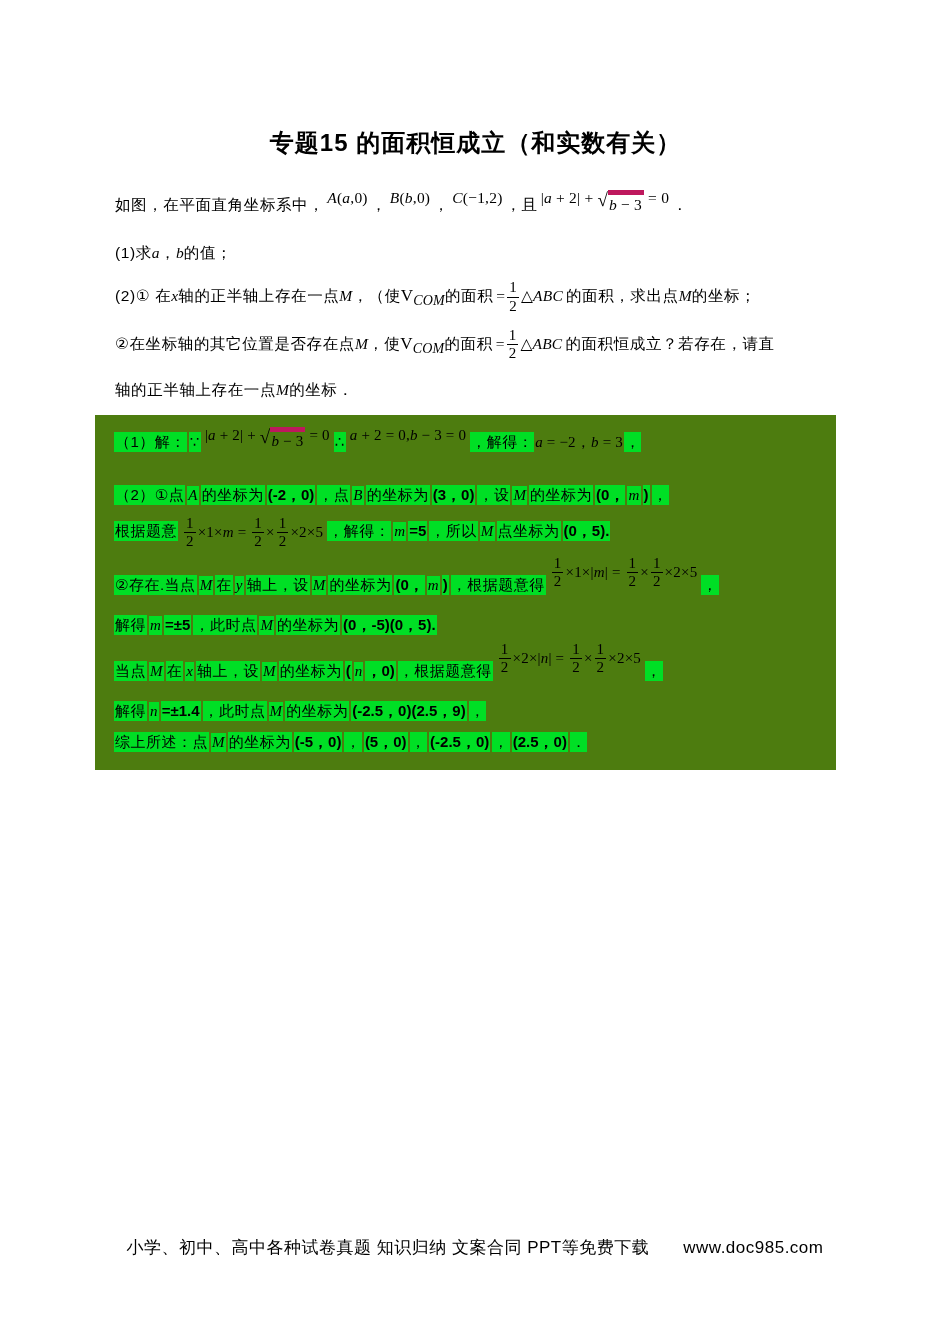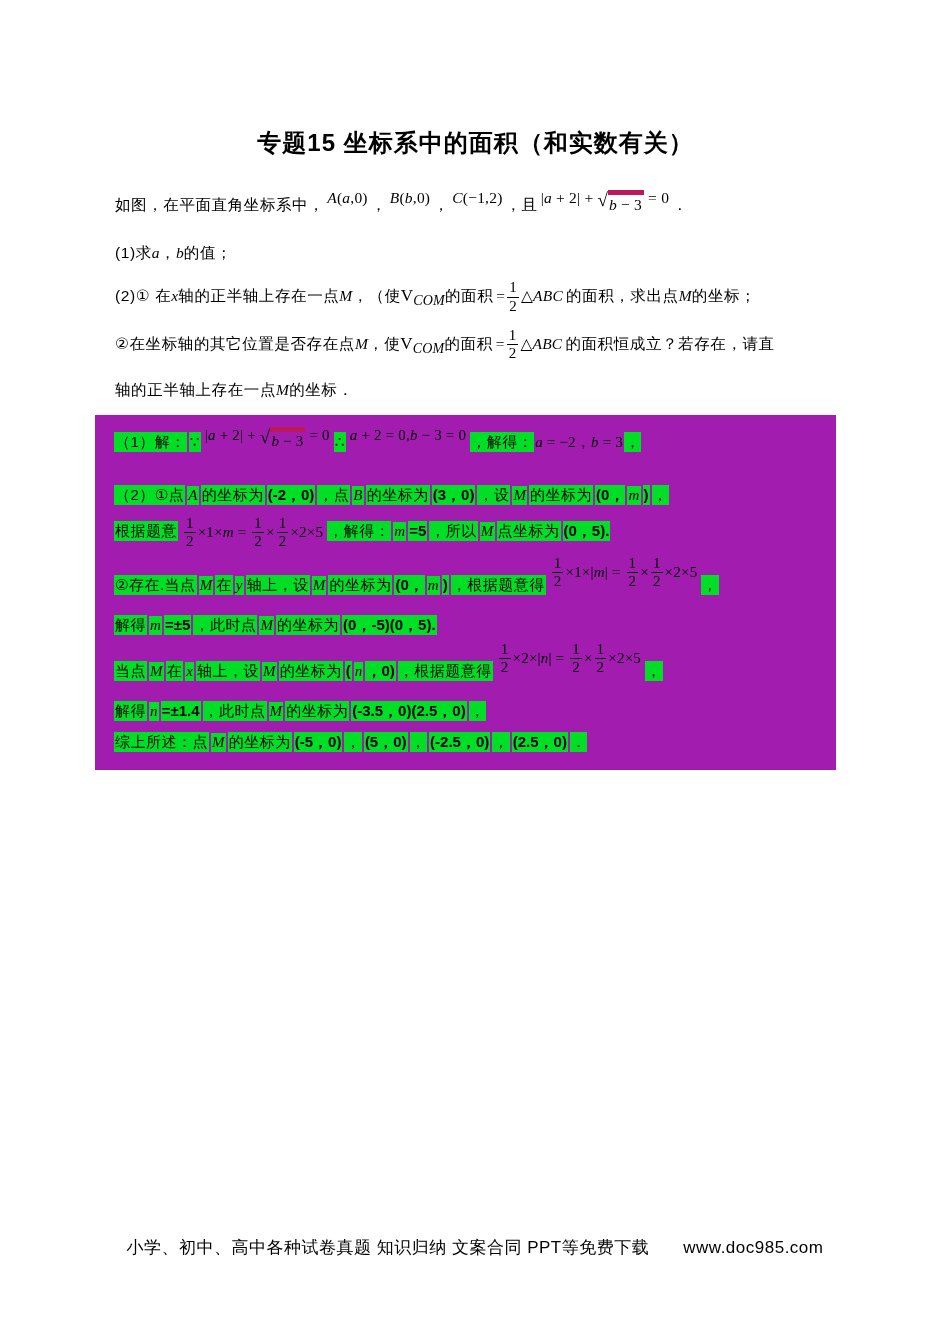--- a/index.html
+++ b/index.html
@@ -19,21 +19,21 @@
   
   .prob{font-size:15.5px;letter-spacing:0.6px;line-height:1.55;}
   .p1{margin-top:33px;}
   .p2{margin-top:20px;}
   .p3{margin-top:14px;}
   .p4{margin-top:12px;}
   .p5{margin-top:16px;}
   
   .sol-box{
     margin-top:13px;margin-left:-20px;width:741px;box-sizing:border-box;
-    background:#a21caf;padding:12px 16px 16px 18px;
+    background:#4d7c0f;padding:12px 16px 16px 18px;
   }
   .sol-line{font-size:15px;letter-spacing:0.5px;line-height:1.5;}
   .s1{margin-top:4px;}
   .s2{margin-top:26px;}
   .s3{margin-top:8px;}
   .s4{margin-top:18px;}
   .s5{margin-top:10px;}
   .s6{margin-top:18px;}
   .s7{margin-top:10px;}
   .s8{margin-top:9px;}
@@ -60,41 +60,41 @@
   .footer{
     position:absolute;left:0;top:1236px;width:950px;text-align:center;
     font-size:17px;letter-spacing:0.5px;color:#000;
   }
   .footer .site{margin-left:34px;font-family:"Liberation Sans","DejaVu Sans",sans-serif;}
 </style>
 </head>
 <body>
 
 <div class="page">
-  <div class="doc-title">专题15 坐标系中的面积（和实数有关）</div>
+  <div class="doc-title">专题15 的面积恒成立（和实数有关）</div>
 
   <div class="prob p1"><span class="seg"><span class="tk-c">如图，在平面直角坐标系中，</span></span><span class="seg up1"><span class="tk-i">A</span><span class="tk-m">(</span><span class="tk-i">a</span><span class="tk-m">,0)</span></span><span class="seg"><span class="tk-c">，</span></span><span class="seg up1"><span class="tk-i">B</span><span class="tk-m">(</span><span class="tk-i">b</span><span class="tk-m">,0)</span></span><span class="seg"><span class="tk-c">，</span></span><span class="seg up1"><span class="tk-i">C</span><span class="tk-m">(−1,2)</span></span><span class="seg"><span class="tk-c">，且</span></span><span class="seg up1"><span class="tk-m">|</span><span class="tk-i">a</span><span class="tk-m"> + 2| + </span><span class="tk-q">
           <span class="rsym">√</span>
           <span class="rad"><span class="tk-i">b</span><span class="tk-m"> − 3</span></span>
         </span><span class="tk-m"> = 0</span></span><span class="seg"><span class="tk-c">．</span></span></div>
   <div class="prob p2"><span class="seg"><span class="tk-c">(1)求</span><span class="tk-i">a</span><span class="tk-c">，</span><span class="tk-i">b</span><span class="tk-c">的值；</span></span></div>
   <div class="prob p3"><span class="seg"><span class="tk-c">(2)① 在</span><span class="tk-i">x</span><span class="tk-c">轴的正半轴上存在一点</span><span class="tk-i">M</span><span class="tk-c">，（使</span></span><span class="seg"><span class="tk-v">V</span><span class="tk-s">COM</span></span><span class="seg"><span class="tk-c">的面积</span></span><span class="seg fr"><span class="tk-m">=</span><span class="tk-f"><span class="fn">1</span><span class="fd">2</span></span><span class="tk-m">△</span><span class="tk-i">ABC</span></span><span class="seg"><span class="tk-c">的面积，求出点</span><span class="tk-i">M</span><span class="tk-c">的坐标；</span></span></div>
   <div class="prob p4"><span class="seg"><span class="tk-c">②在坐标轴的其它位置是否存在点</span><span class="tk-i">M</span><span class="tk-c">，使</span></span><span class="seg"><span class="tk-v">V</span><span class="tk-s">COM</span></span><span class="seg"><span class="tk-c">的面积</span></span><span class="seg fr"><span class="tk-m">=</span><span class="tk-f"><span class="fn">1</span><span class="fd">2</span></span><span class="tk-m">△</span><span class="tk-i">ABC</span></span><span class="seg"><span class="tk-c">的面积恒成立？若存在，请直</span></span></div>
   <div class="prob p5"><span class="seg"><span class="tk-c">轴的正半轴上存在一点</span><span class="tk-i">M</span><span class="tk-c">的坐标．</span></span></div>
 
   <div class="sol-box">
     <div class="sol-line s1"><span class="seg hl"><span class="tk-c">（1）解：</span><span class="tk-c">∵</span></span><span class="seg up1"><span class="tk-m">|</span><span class="tk-i">a</span><span class="tk-m"> + 2| + </span><span class="tk-q">
             <span class="rsym">√</span>
             <span class="rad"><span class="tk-i">b</span><span class="tk-m"> − 3</span></span>
           </span><span class="tk-m"> = 0</span></span><span class="seg hl"><span class="tk-c">∴</span></span><span class="seg up1"><span class="tk-i">a</span><span class="tk-m"> + 2 = 0,</span><span class="tk-i">b</span><span class="tk-m"> − 3 = 0</span></span><span class="seg hl"><span class="tk-c">，解得：</span></span><span class="seg"><span class="tk-i">a</span><span class="tk-m"> = −2，</span><span class="tk-i">b</span><span class="tk-m"> = 3</span></span><span class="seg hl"><span class="tk-c">，</span></span></div>
     <div class="sol-line s2"><span class="seg hl"><span class="tk-c">（2）①点</span><span class="tk-i">A</span><span class="tk-c">的坐标为</span><span class="tk-b">(-2，0)</span><span class="tk-c">，点</span><span class="tk-i">B</span><span class="tk-c">的坐标为</span><span class="tk-b">(3，0)</span><span class="tk-c">，设</span><span class="tk-i">M</span><span class="tk-c">的坐标为</span><span class="tk-b">(0，</span><span class="tk-i">m</span><span class="tk-b">)</span><span class="tk-c">，</span></span></div>
     <div class="sol-line s3"><span class="seg hl"><span class="tk-c">根据题意</span></span><span class="seg fr"><span class="tk-f"><span class="fn">1</span><span class="fd">2</span></span><span class="tk-m">×1×</span><span class="tk-i">m</span><span class="tk-m"> = </span><span class="tk-f"><span class="fn">1</span><span class="fd">2</span></span><span class="tk-m">×</span><span class="tk-f"><span class="fn">1</span><span class="fd">2</span></span><span class="tk-m">×2×5</span></span><span class="seg hl"><span class="tk-c">，解得：</span><span class="tk-i">m</span><span class="tk-b">=5</span><span class="tk-c">，所以</span><span class="tk-i">M</span><span class="tk-c">点坐标为</span><span class="tk-b">(0，5).</span></span></div>
     <div class="sol-line s4"><span class="seg hl"><span class="tk-c">②存在.当点</span><span class="tk-i">M</span><span class="tk-c">在</span><span class="tk-i">y</span><span class="tk-c">轴上，设</span><span class="tk-i">M</span><span class="tk-c">的坐标为</span><span class="tk-b">(0，</span><span class="tk-i">m</span><span class="tk-b">)</span><span class="tk-c">，根据题意得</span></span><span class="seg up2"><span class="tk-f"><span class="fn">1</span><span class="fd">2</span></span><span class="tk-m">×1×|</span><span class="tk-i">m</span><span class="tk-m">| = </span><span class="tk-f"><span class="fn">1</span><span class="fd">2</span></span><span class="tk-m">×</span><span class="tk-f"><span class="fn">1</span><span class="fd">2</span></span><span class="tk-m">×2×5</span></span><span class="seg hl"><span class="tk-c">，</span></span></div>
     <div class="sol-line s5"><span class="seg hl"><span class="tk-c">解得</span><span class="tk-i">m</span><span class="tk-b">=±5</span><span class="tk-c">，此时点</span><span class="tk-i">M</span><span class="tk-c">的坐标为</span><span class="tk-b">(0，-5)(0，5).</span></span></div>
     <div class="sol-line s6"><span class="seg hl"><span class="tk-c">当点</span><span class="tk-i">M</span><span class="tk-c">在</span><span class="tk-i">x</span><span class="tk-c">轴上，设</span><span class="tk-i">M</span><span class="tk-c">的坐标为</span><span class="tk-b">(</span><span class="tk-i">n</span><span class="tk-b">，0)</span><span class="tk-c">，根据题意得</span></span><span class="seg up2"><span class="tk-f"><span class="fn">1</span><span class="fd">2</span></span><span class="tk-m">×2×|</span><span class="tk-i">n</span><span class="tk-m">| = </span><span class="tk-f"><span class="fn">1</span><span class="fd">2</span></span><span class="tk-m">×</span><span class="tk-f"><span class="fn">1</span><span class="fd">2</span></span><span class="tk-m">×2×5</span></span><span class="seg hl"><span class="tk-c">，</span></span></div>
-    <div class="sol-line s7"><span class="seg hl"><span class="tk-c">解得</span><span class="tk-i">n</span><span class="tk-b">=±1.4</span><span class="tk-c">，此时点</span><span class="tk-i">M</span><span class="tk-c">的坐标为</span><span class="tk-b">(-3.5，0)(2.5，0)</span><span class="tk-c">，</span></span></div>
+    <div class="sol-line s7"><span class="seg hl"><span class="tk-c">解得</span><span class="tk-i">n</span><span class="tk-b">=±1.4</span><span class="tk-c">，此时点</span><span class="tk-i">M</span><span class="tk-c">的坐标为</span><span class="tk-b">(-2.5，0)(2.5，9)</span><span class="tk-c">，</span></span></div>
     <div class="sol-line s8"><span class="seg hl"><span class="tk-c">综上所述：点</span><span class="tk-i">M</span><span class="tk-c">的坐标为</span><span class="tk-b">(-5，0)</span><span class="tk-c">，</span><span class="tk-b">(5，0)</span><span class="tk-c">，</span><span class="tk-b">(-2.5，0)</span><span class="tk-c">，</span><span class="tk-b">(2.5，0)</span><span class="tk-c">．</span></span></div>
   </div>
 </div>
 
 <div class="footer">
   <span>小学、初中、高中各种试卷真题  知识归纳  文案合同  PPT等免费下载</span><span class="site">www.doc985.com</span>
 </div>
 
 </body></html>

